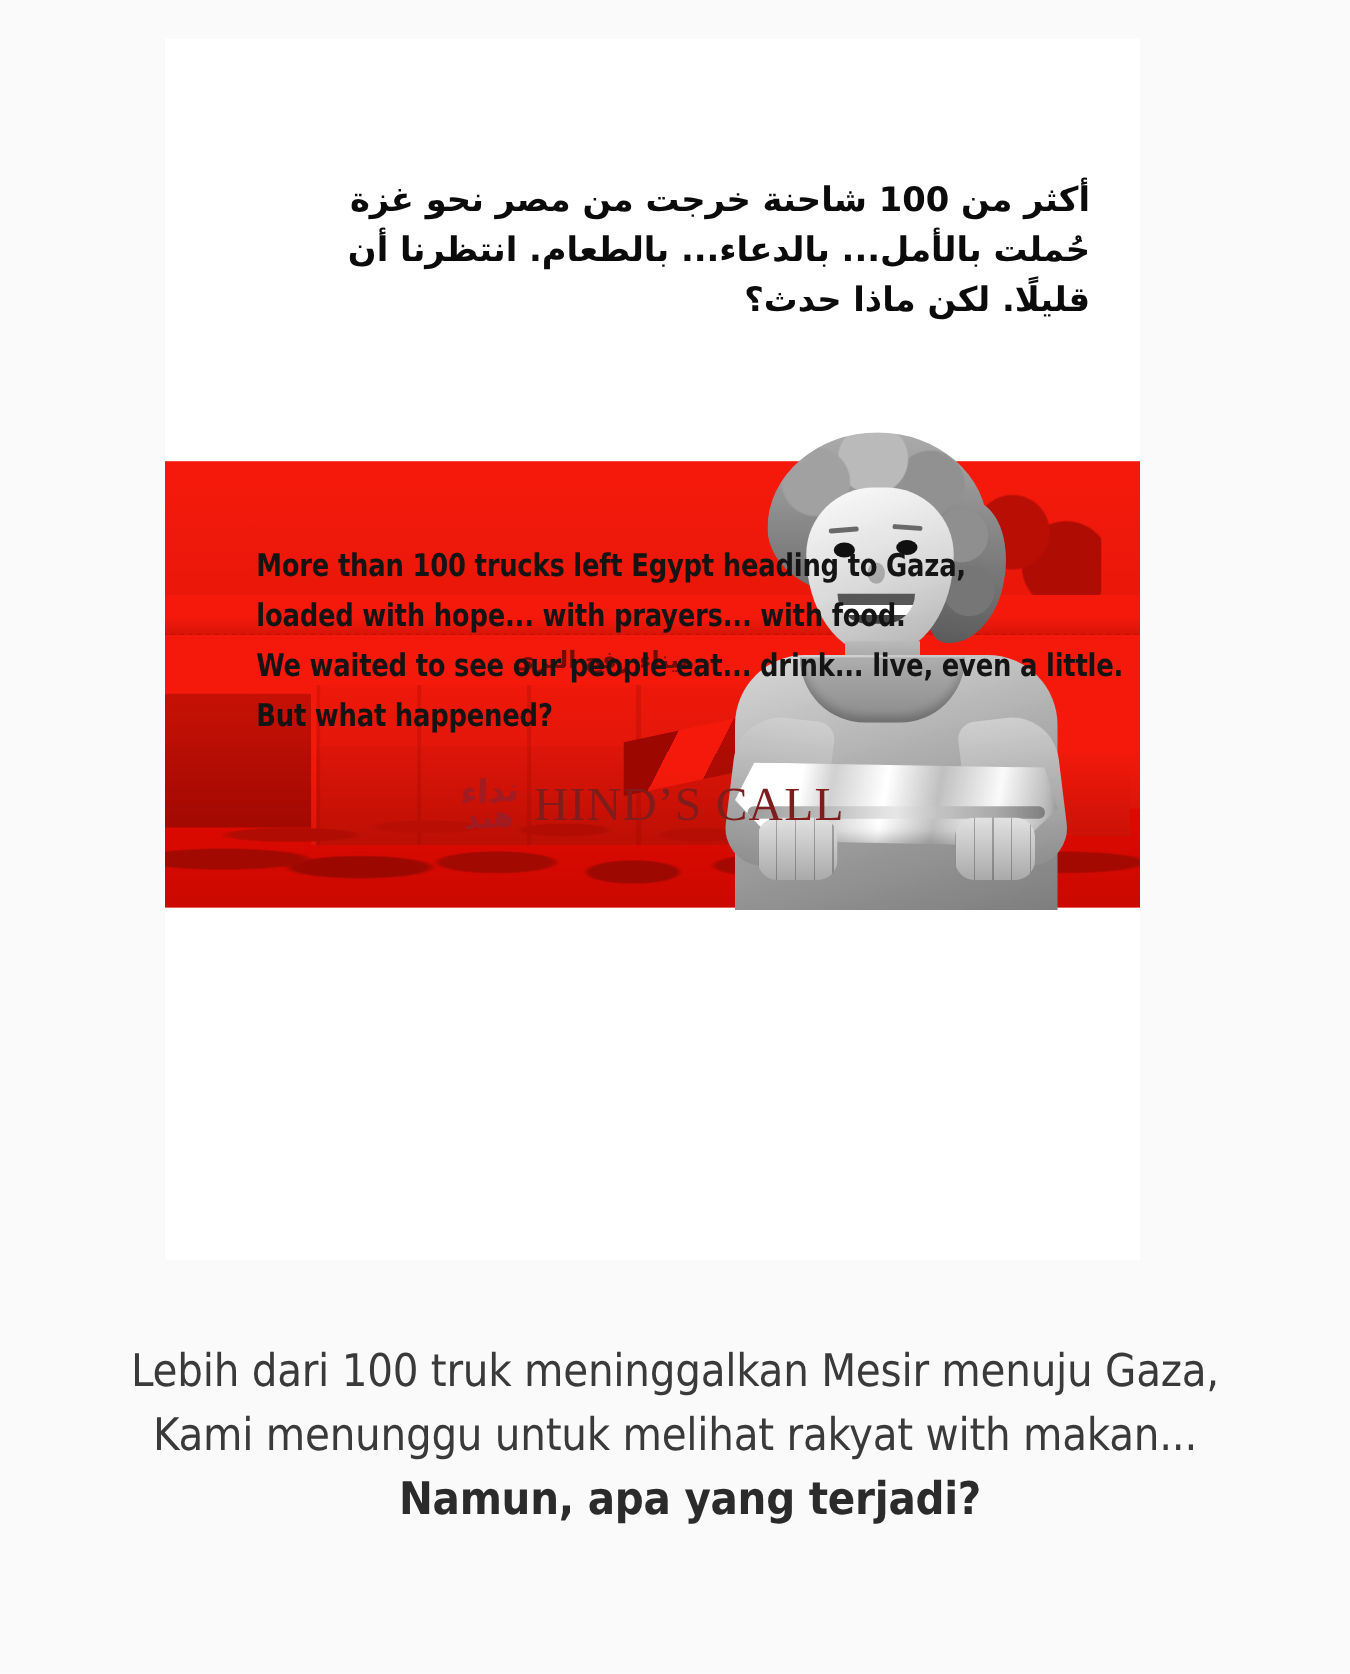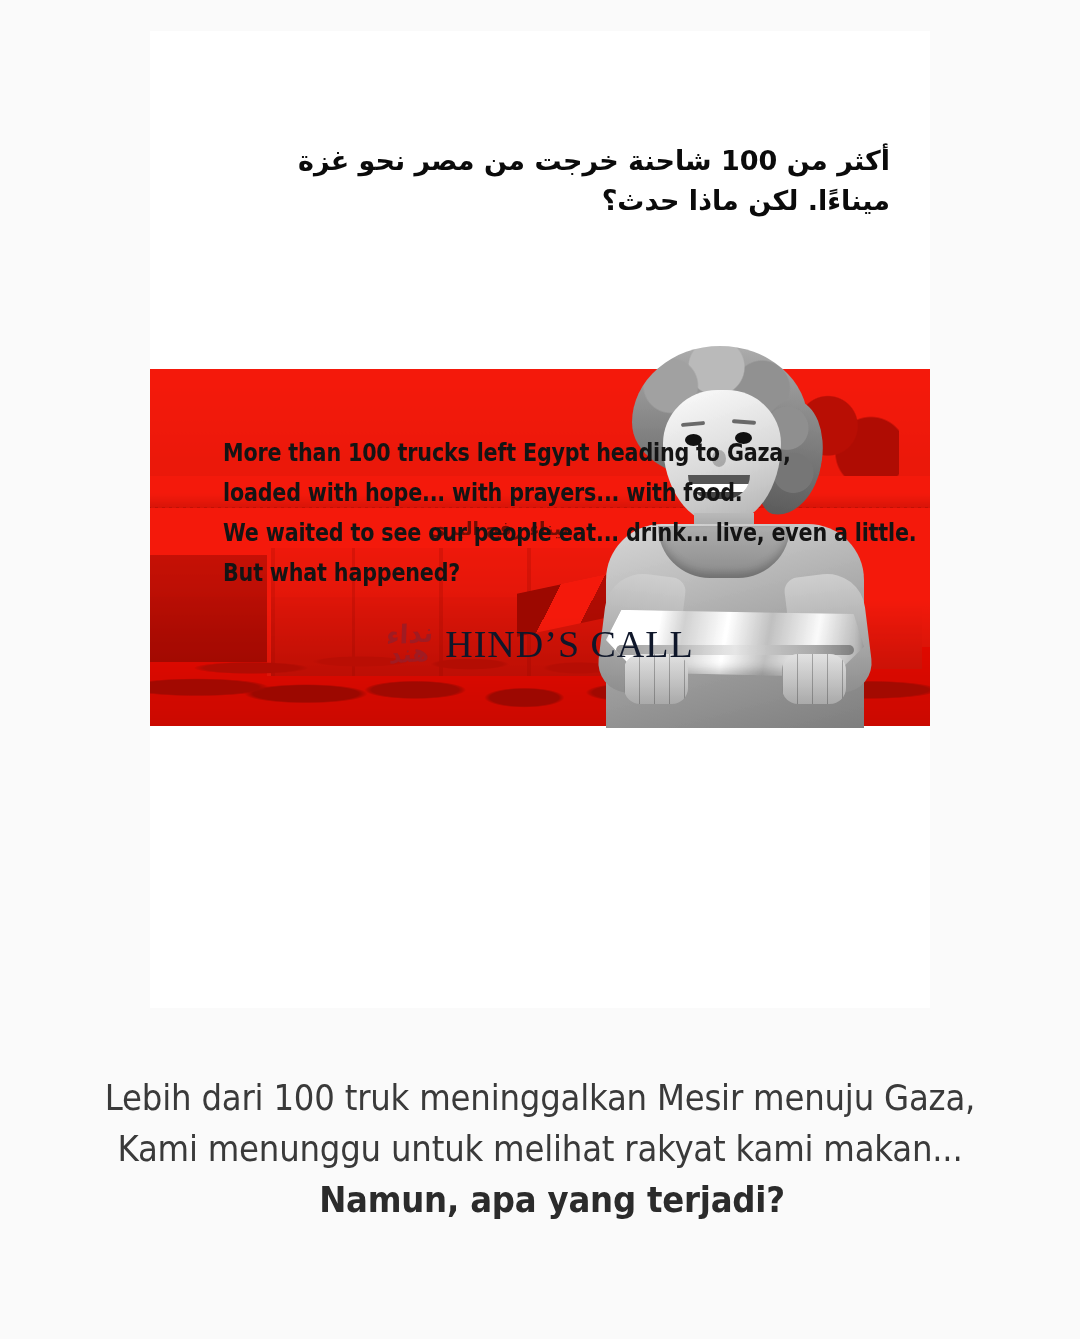--- a/index.html
+++ b/index.html
@@ -12,21 +12,21 @@
     height: 1339px;
     background: #fafafa;
     font-family: "Liberation Sans", sans-serif;
     overflow: hidden;
     position: relative;
   }
 
   
   .poster-card {
     position: absolute;
-    left: 150px;
+    left: 132px;
     top: 31px;
     width: 780px;
     height: 977px;
     background: #ffffff;
     overflow: hidden;
   }
 
   
   .arabic-headline {
     position: absolute;
@@ -294,21 +294,21 @@
     line-height: 1.05;
     text-align: center;
     transform: rotate(-4deg) skewX(-6deg);
     letter-spacing: -1px;
   }
   .brand-arabic .row2 { display:block; margin-top:-6px; font-size:24px; }
   .brand-name {
     font-family: "Liberation Serif", "DejaVu Serif", serif;
     font-size: 38px;
     font-weight: 400;
-    color: #0f172a;
+    color: #7f1d1d;
     letter-spacing: 1px;
     white-space: nowrap;
   }
 
   
   .caption {
     position: absolute;
     left: 0;
     top: 1072px;
     width: 1080px;
@@ -322,21 +322,22 @@
   .caption .ln { display:block; white-space:nowrap; }
   .caption .ln.strong { font-weight:700; color:#2b2b2b;padding-left:24px; }
 </style>
 </head>
 <body>
 
 <div class="poster-card">
 
   <div class="arabic-headline">
     <span class="ln">أكثر من 100 شاحنة خرجت من مصر نحو غزة</span>
-    <span class="ln">ميناءًا. لكن ماذا حدث؟</span>
+    <span class="ln">حُملت بالأمل... بالدعاء... بالطعام. انتظرنا أن</span>
+    <span class="ln">قليلًا. لكن ماذا حدث؟</span>
   </div>
 
   <div class="photo-frame">
 
     <div class="photo-red">
       <div class="scene">
         <div class="sky"></div>
         <div class="trees"></div>
         <div class="canopy"></div>
         <div class="facade"></div>
@@ -385,15 +386,15 @@
       <span>نداء</span>
       <span class="row2">هند</span>
     </div>
     <div class="brand-name">HIND’S CALL</div>
   </div>
 
 </div>
 
 <div class="caption">
   <span class="ln">Lebih dari 100 truk meninggalkan Mesir menuju Gaza,</span>
-  <span class="ln">Kami menunggu untuk melihat rakyat kami makan...</span>
+  <span class="ln">Kami menunggu untuk melihat rakyat with makan...</span>
   <span class="ln strong">Namun, apa yang terjadi?</span>
 </div>
 
 </body></html>

